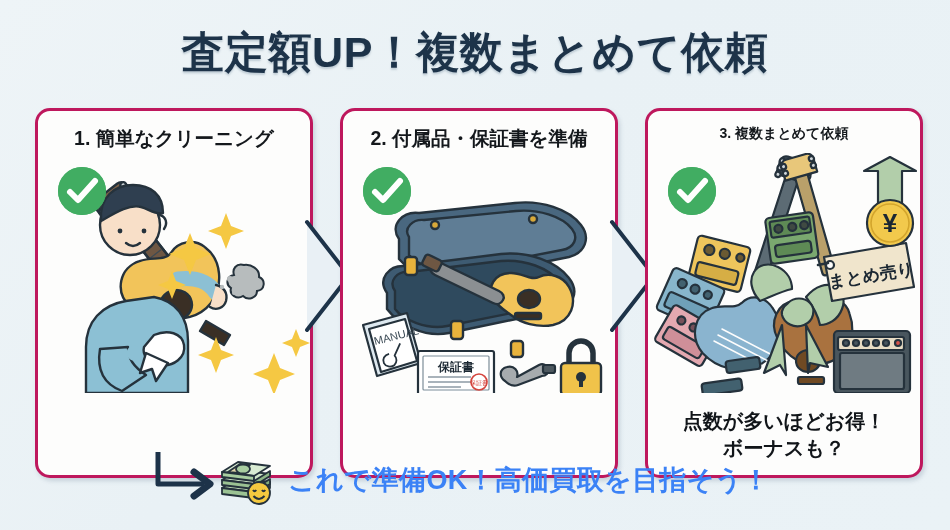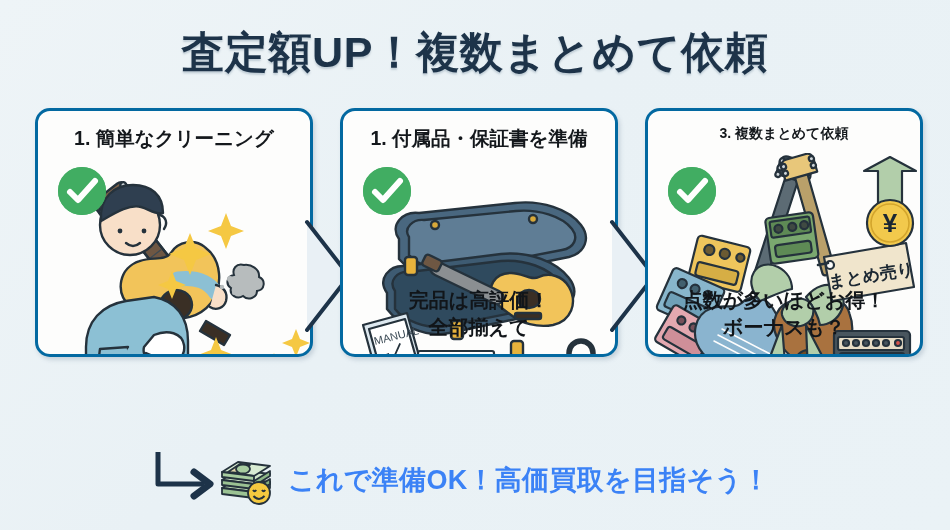--- a/index.html
+++ b/index.html
@@ -32,23 +32,23 @@
     color: #1d3349;
     text-shadow: 0 2px 2px rgba(140,160,175,0.45);
     white-space: nowrap;
   }
 
   
   .card {
     position: absolute;
     top: 108px;
     width: 278px;
-    height: 249px;
+    height: 370px;
     background: #fdfdfc;
-    border: 3px solid #0369a1;
+    border: 3px solid #be185d;
     border-radius: 15px;
     box-shadow: 2px 3px 4px rgba(120,140,160,0.30);
     box-sizing: border-box;
     overflow: hidden;
   }
   #card-1 { left: 35px; }
   #card-2 { left: 340px; }
   #card-3 { left: 645px; }
 
   .card-heading {
@@ -231,21 +231,21 @@
     </div>
   </div>
 
   <div class="chevron" id="chevron-1">
     <svg viewBox="0 0 50 116" width="50" height="116" xmlns="http://www.w3.org/2000/svg">
       <path d="M4 4 L46 58 L4 112" fill="#e9f0f5" stroke="#1d3349" stroke-width="4" stroke-linejoin="round" stroke-linecap="round"></path>
     </svg>
   </div>
 
   <div class="card" id="card-2">
-    <div class="card-heading">1. 付属品・保証書を準備</div>
+    <div class="card-heading">2. 付属品・保証書を準備</div>
 
     <div class="illus">
       <svg viewBox="0 0 272 240" width="272" height="240" xmlns="http://www.w3.org/2000/svg">
         <g stroke="#25323c" stroke-width="2.4" stroke-linejoin="round" stroke-linecap="round">
 
           <path d="M56 86 c-10 -14 4 -28 20 -26 l96 -10 c26 -3 54 6 66 22 c10 13 4 28 -12 32 l-110 22 c-22 4 -48 -6 -60 -20 z" fill="#49677f"></path>
           <path d="M66 84 c-6 -9 4 -18 15 -17 l92 -9 c22 -2 46 5 56 18 c7 9 2 19 -10 21 l-104 20 c-18 3 -41 -5 -49 -15 z" fill="#5f7d95"></path>
 
           <path d="M44 140 c-10 -14 2 -28 18 -27 l96 -12 c28 -3 56 8 68 24 c11 14 4 30 -14 33 l-106 22 c-24 5 -50 -8 -62 -24 z" fill="#3e5b72"></path>
           <path d="M52 138 c-7 -10 2 -20 14 -19 l92 -11 c24 -2 48 7 58 21 c8 11 2 22 -12 24 l-100 20 c-20 4 -44 -6 -52 -17 z" fill="#2f4a5e"></path>
@@ -297,24 +297,20 @@
       </svg>
     </div>
 
     <div class="check-badge">
       <svg viewBox="0 0 48 48" width="48" height="48" xmlns="http://www.w3.org/2000/svg">
         <circle cx="24" cy="24" r="24" fill="#41ad62"></circle>
         <path d="M12 25 l8 8 l17 -19" fill="none" stroke="#ffffff" stroke-width="6" stroke-linecap="round" stroke-linejoin="round"></path>
       </svg>
     </div>
 
-    <div class="card-caption">
-      <div>完品は高評価！</div>
-      <div>全部揃えて</div>
-    </div>
   </div>
 
   <div class="chevron" id="chevron-2">
     <svg viewBox="0 0 50 116" width="50" height="116" xmlns="http://www.w3.org/2000/svg">
       <path d="M4 4 L46 58 L4 112" fill="#e9f0f5" stroke="#1d3349" stroke-width="4" stroke-linejoin="round" stroke-linecap="round"></path>
     </svg>
   </div>
 
   <div class="card" id="card-3">
     <div class="card-heading">3. 複数まとめて依頼</div>

